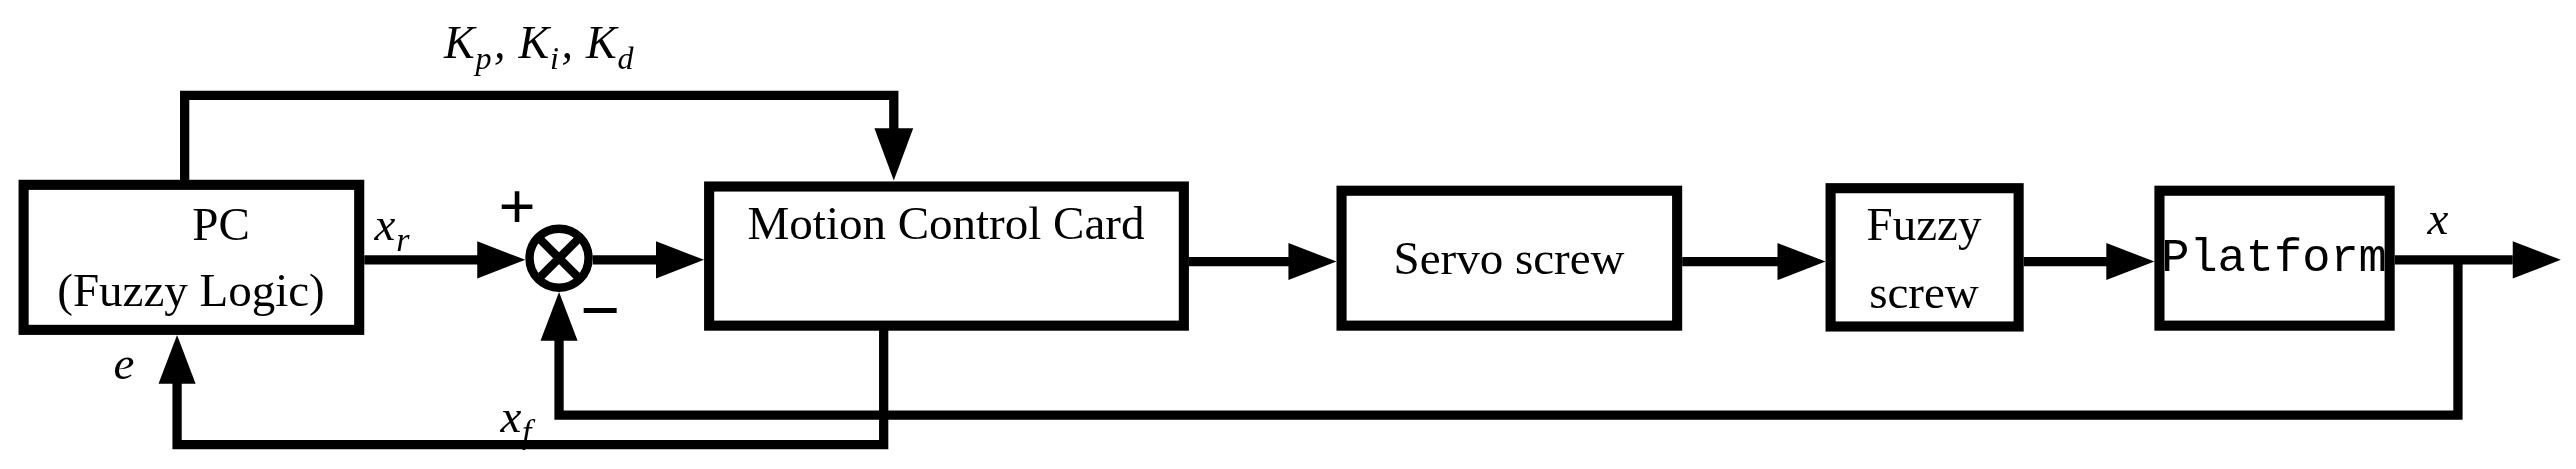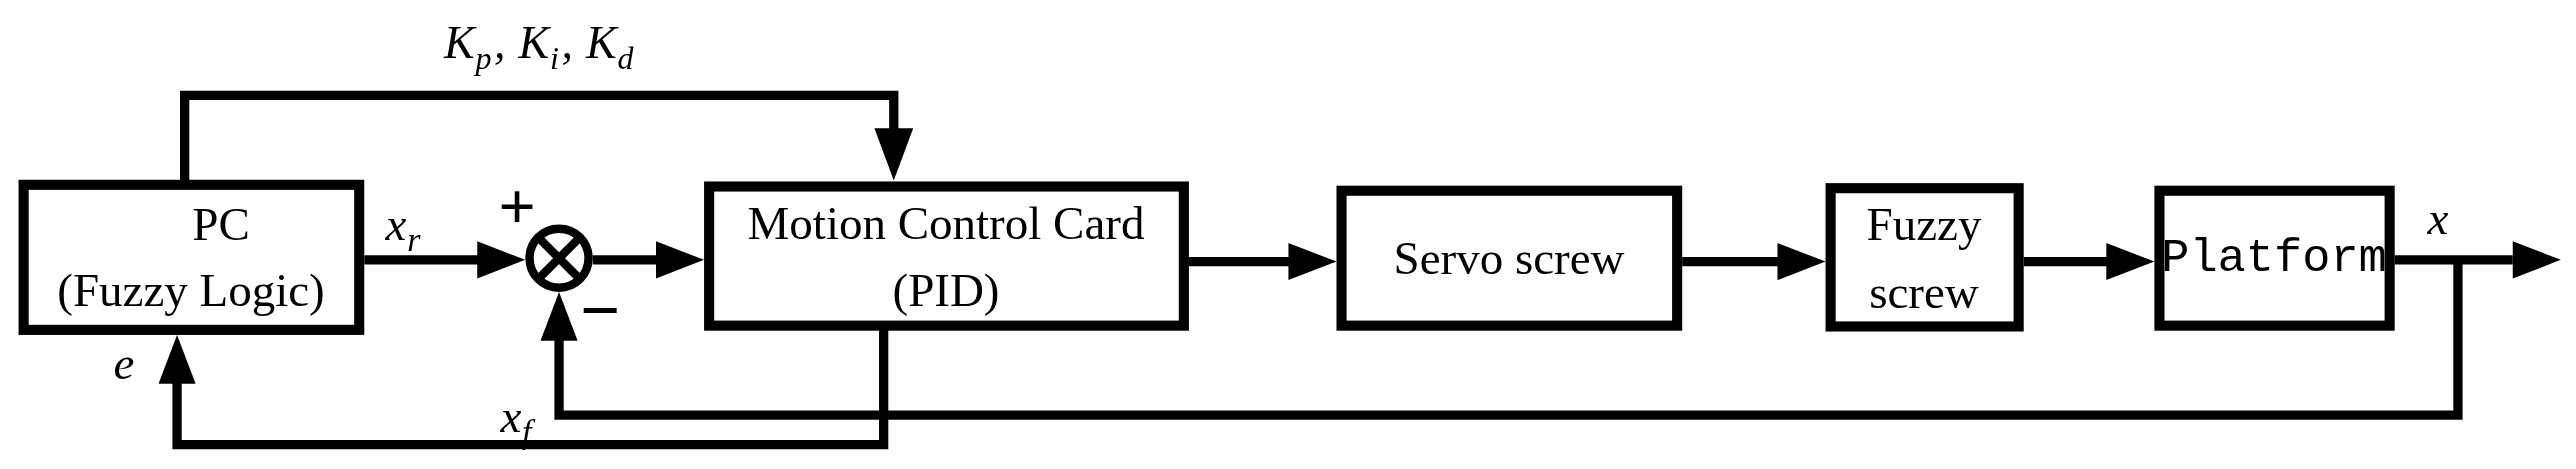--- a/index.html
+++ b/index.html
@@ -86,30 +86,29 @@
   </svg>
 
   <div class="lbl gains" style="left:540px; top:42px;">
     <span>K</span><span class="subsc">p</span><span>, </span><span>K</span><span class="subsc">i</span><span>, </span><span>K</span><span class="subsc">d</span>
   </div>
 
   <div class="lbl boxtext" style="left:173px; top:224px;margin-left:48px;">PC</div>
   <div class="lbl boxtext" style="left:946px; top:223px;">Motion Control Card</div>
 
   <div class="lbl boxtext" style="left:191px; top:290px;">(Fuzzy Logic)</div>
-  <div class="lbl boxtext" style="left:946px; top:290px;">(PID)</div>
 
   <div class="lbl boxtext" style="left:1509px; top:258px;">Servo screw</div>
 
   <div class="lbl boxtext" style="left:1924px; top:224px;">Fuzzy</div>
   <div class="lbl boxtext" style="left:1924px; top:292px;">screw</div>
 
   <div class="lbl boxtext" style="left:2274px; top:258px;font-family:Liberation Mono, monospace;">Platform</div>
 
-  <div class="lbl mathlabel" style="left:403px; top:224px;">
+  <div class="lbl mathlabel" style="left:392px; top:224px;">
     <span>x</span><span class="subsc">r</span>
   </div>
 
   <div class="lbl signop plus-sign" style="left:517px; top:207px;">+</div>
 
   <div class="lbl signop minus-sign" style="left:600px; top:310px;">−</div>
 
   <div class="lbl mathlabel" style="left:516px; top:369px;margin-top:47px;">
     <span>x</span><span class="subsc">f</span>
   </div>

